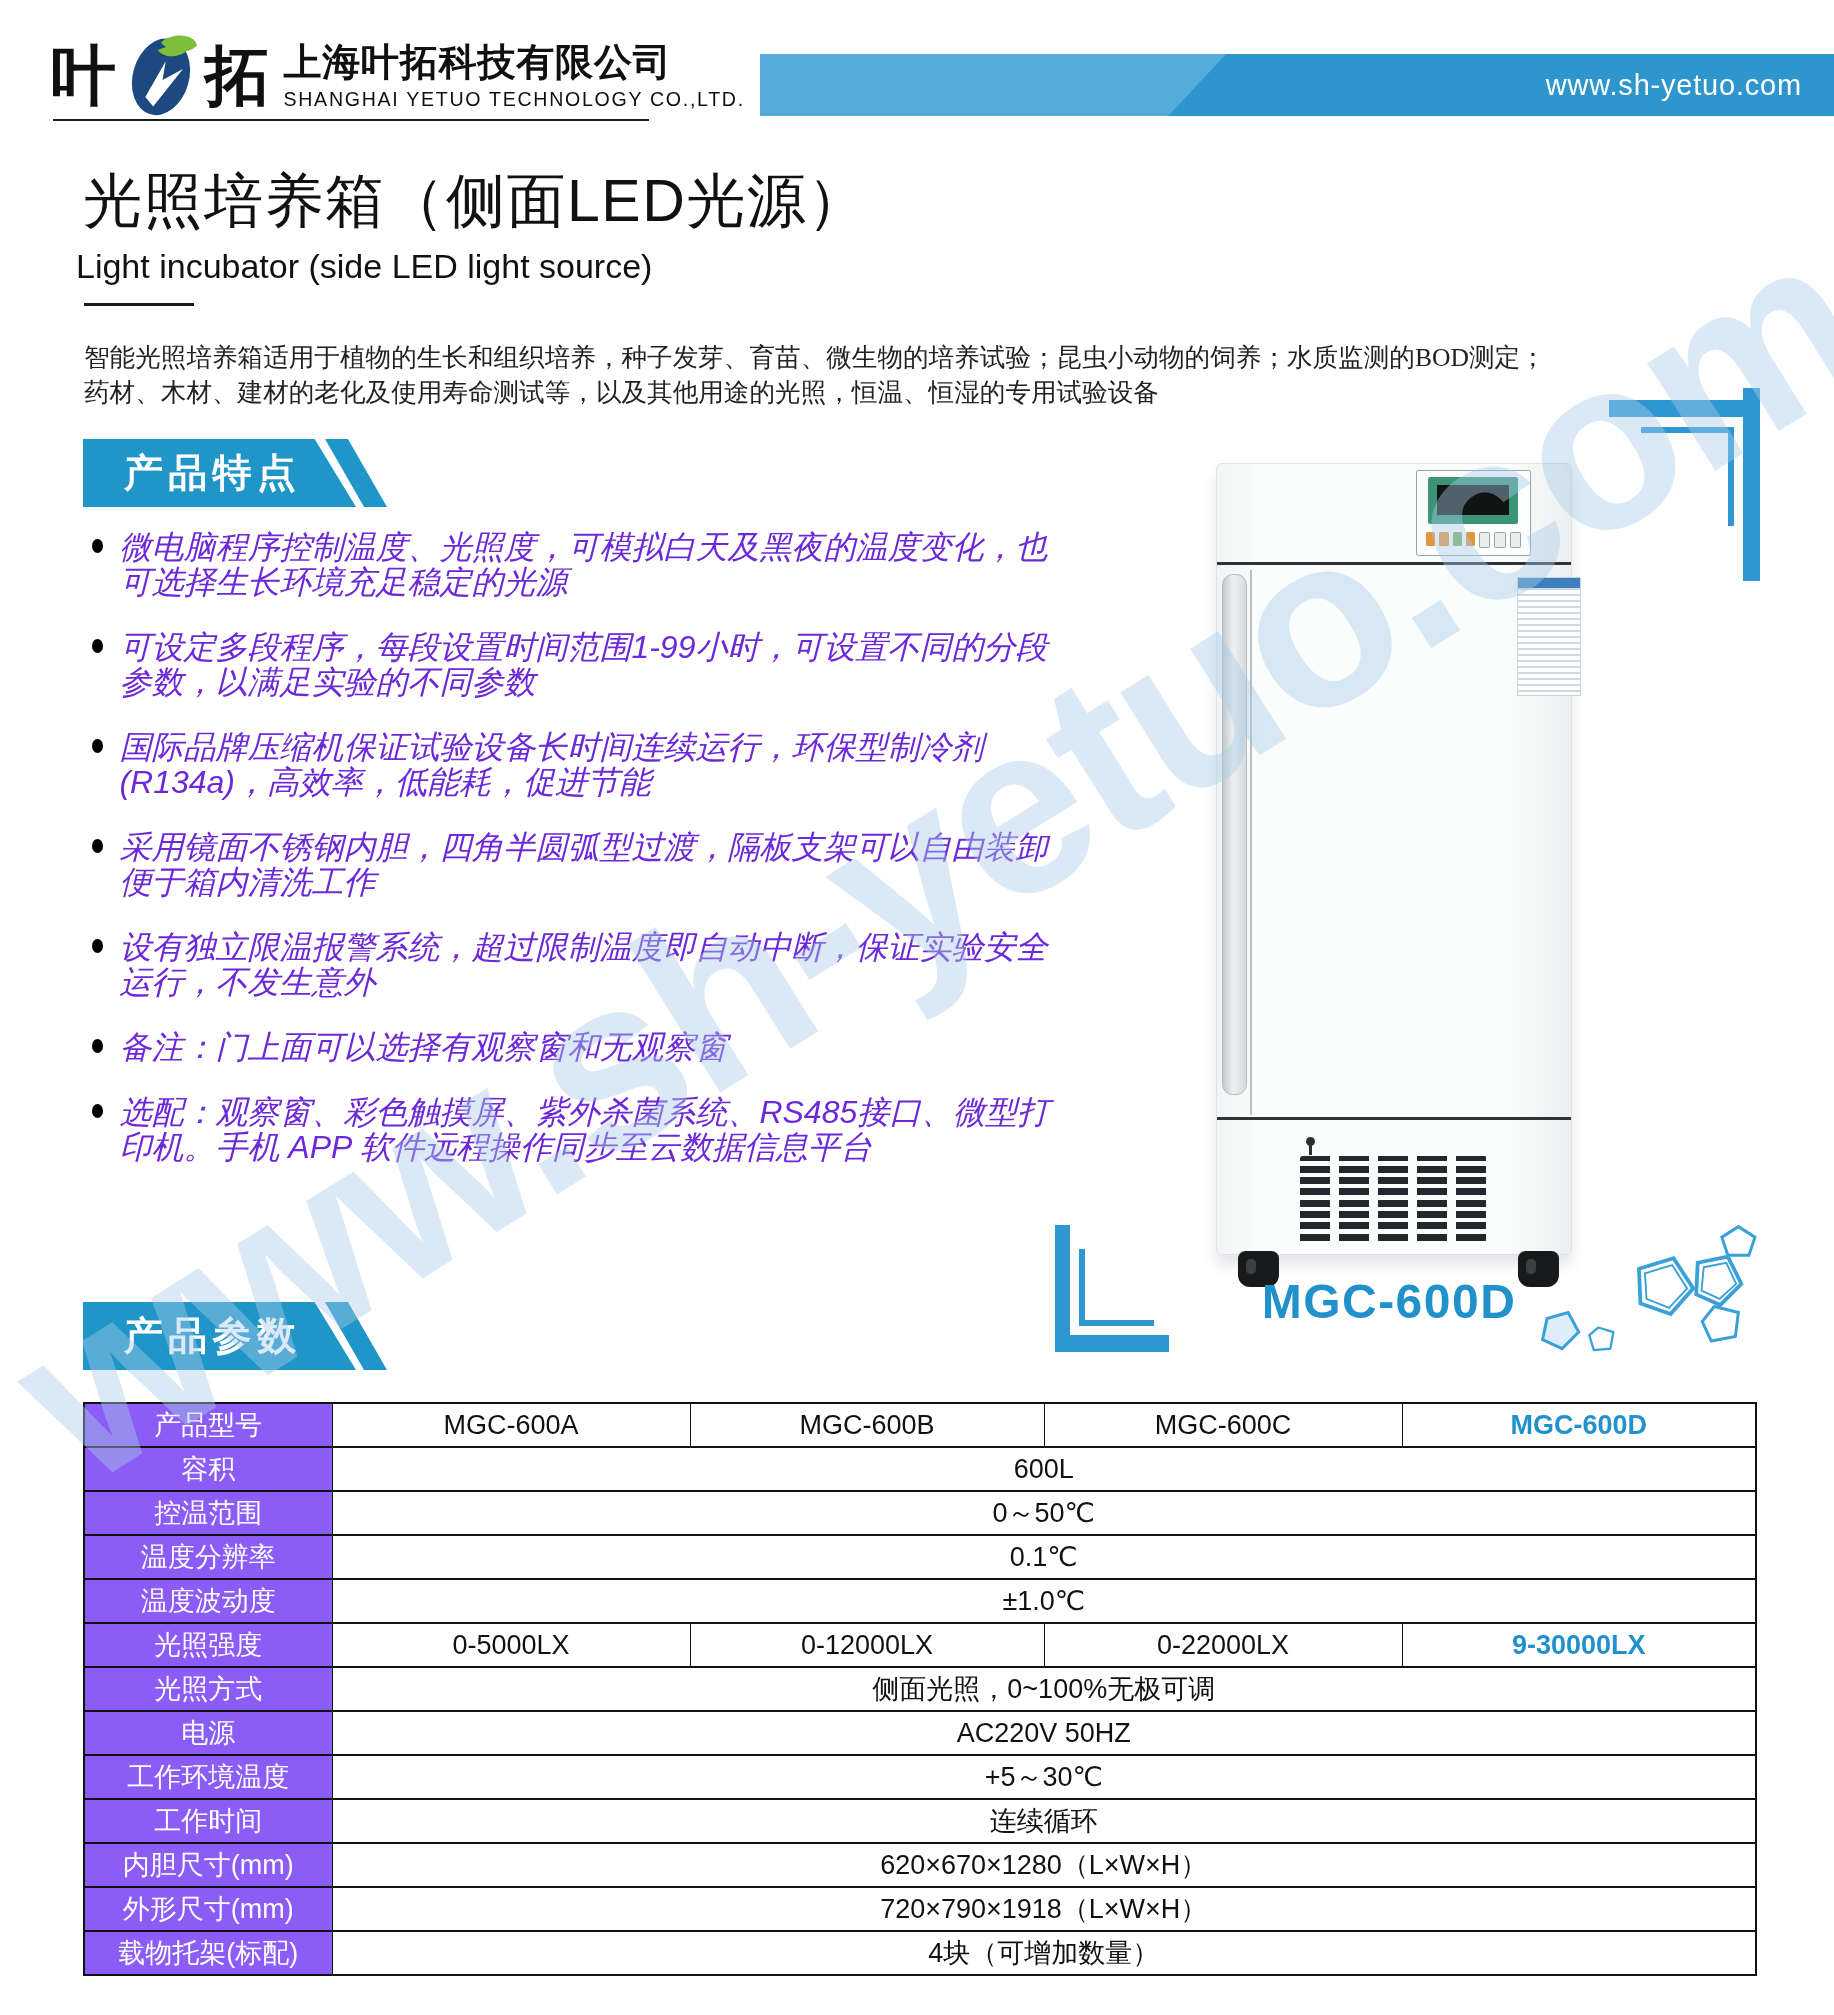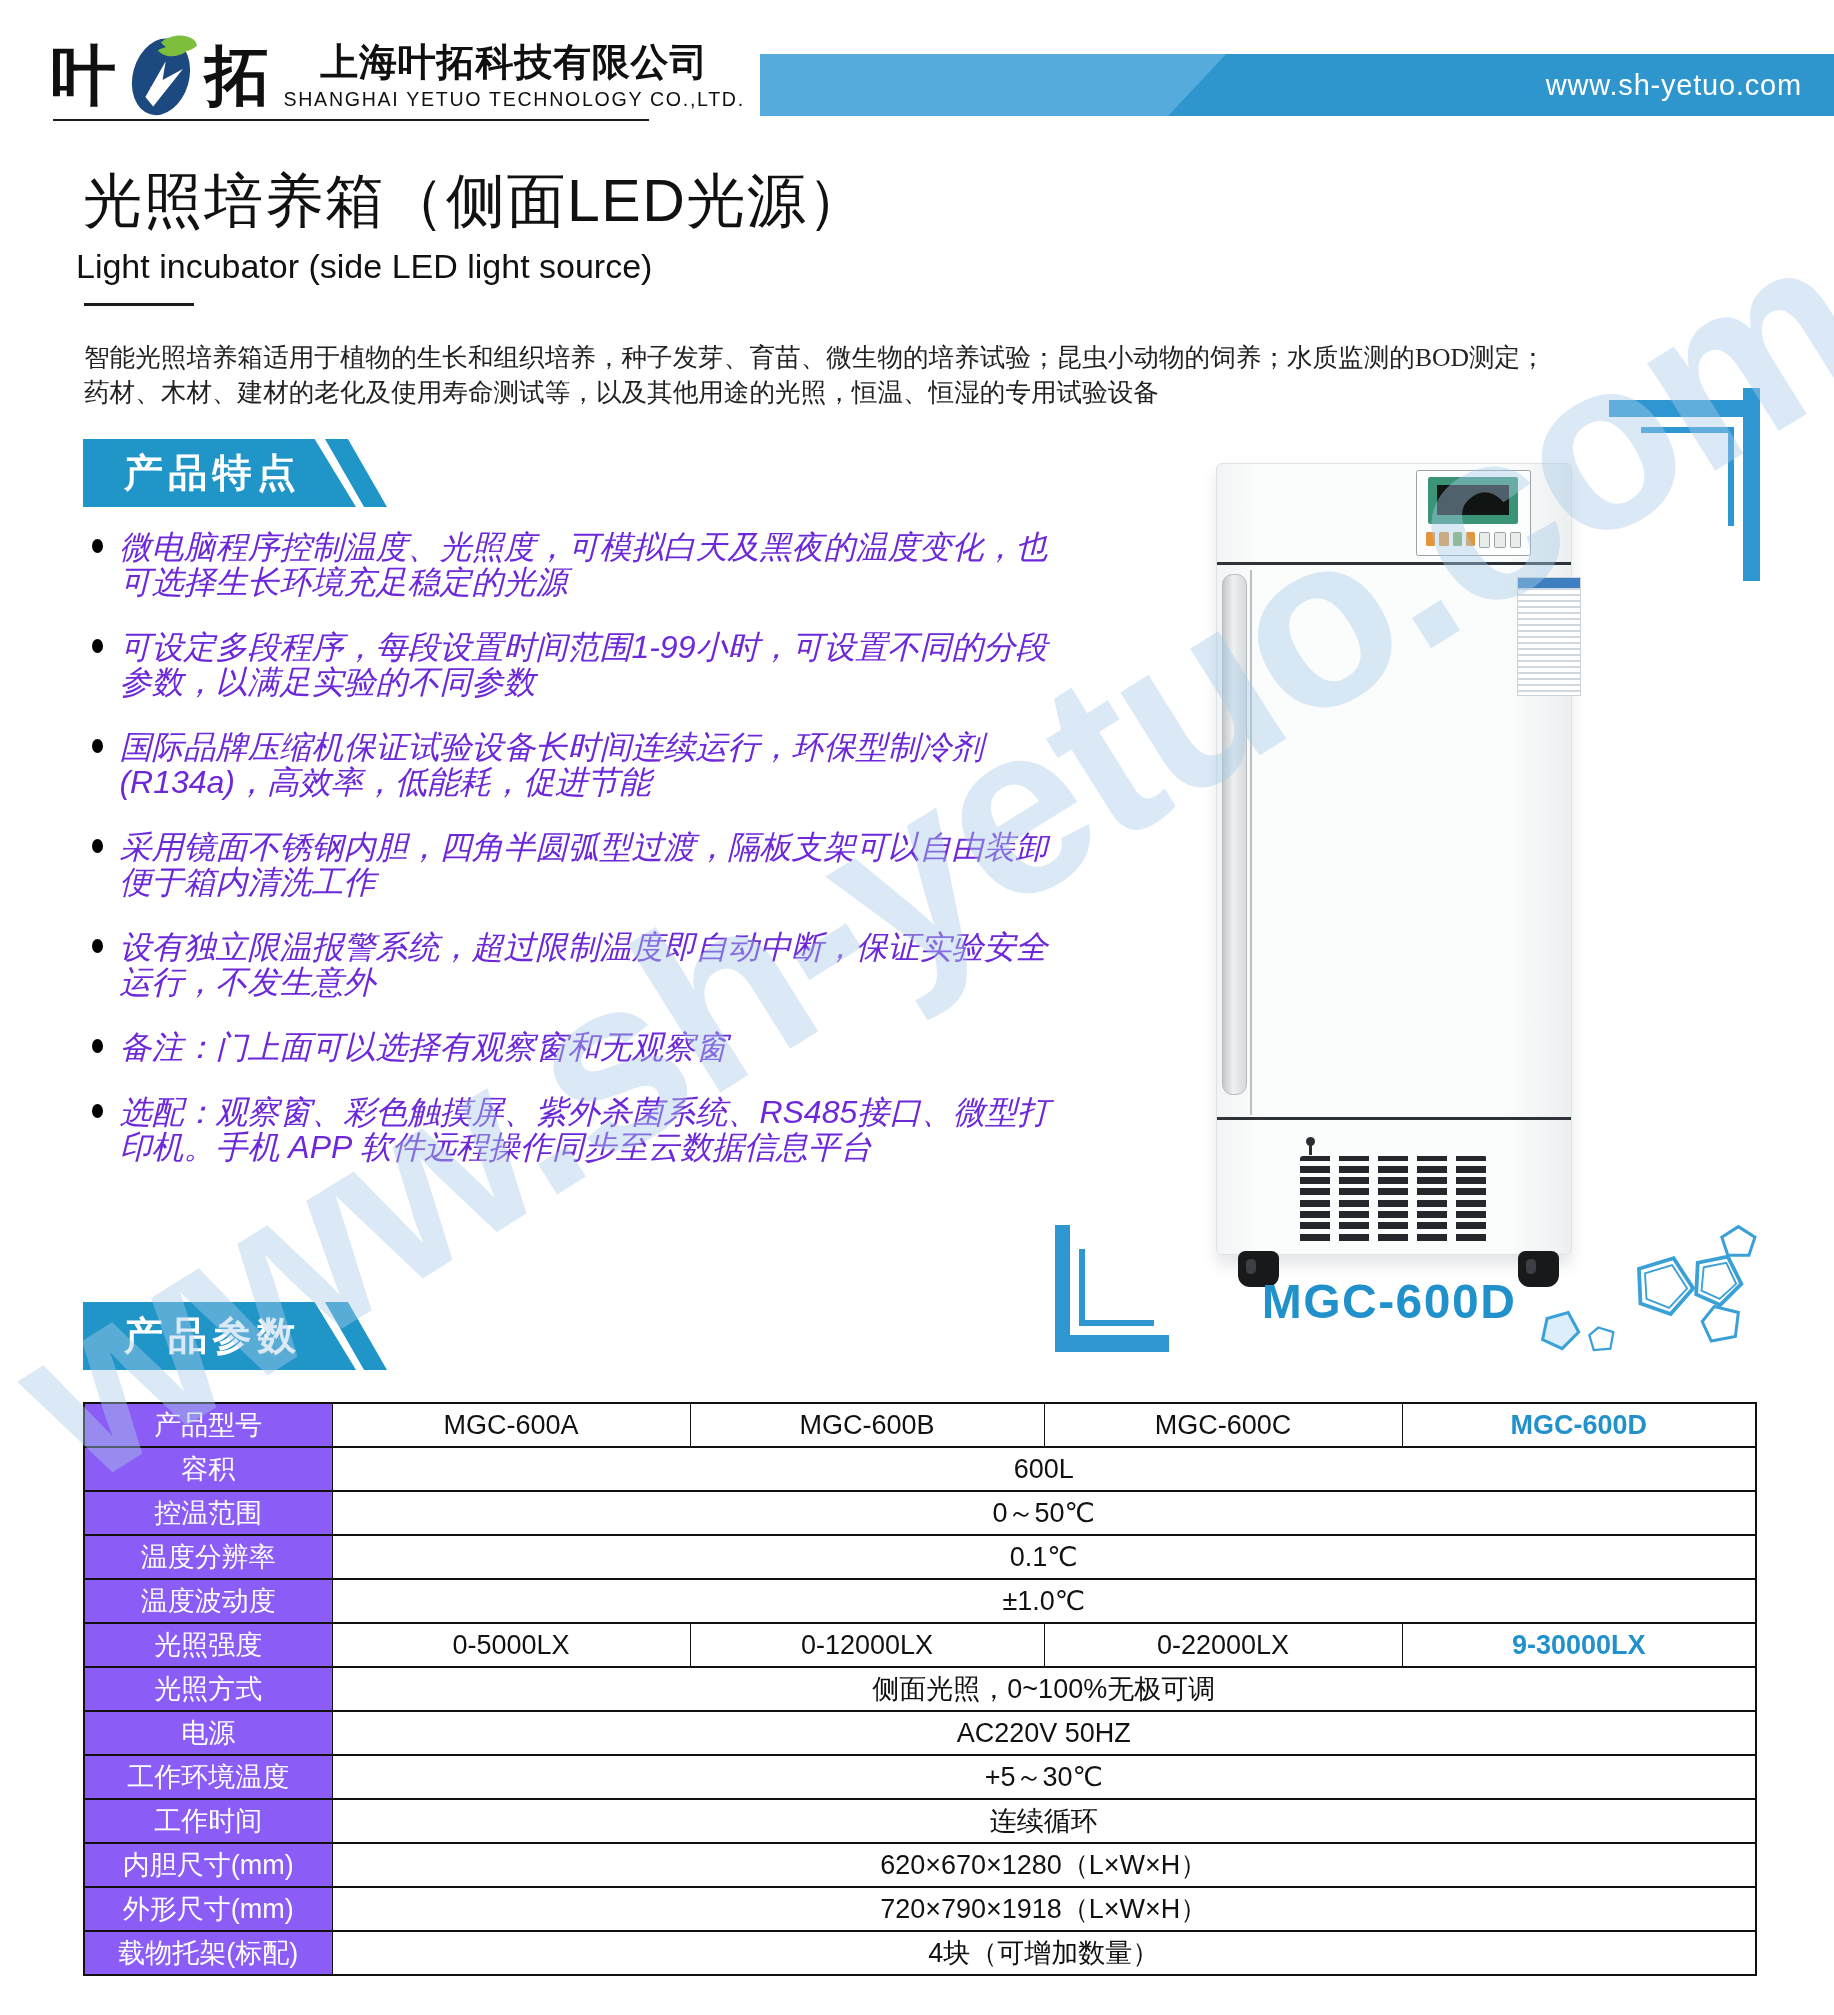--- a/index.html
+++ b/index.html
@@ -7,21 +7,21 @@
     width:1834px;height:2015px;position:relative;background:#ffffff;
     font-family:"Liberation Sans","DejaVu Sans",sans-serif;color:#1a1a1a;overflow:hidden;
   }
   .abs{position:absolute;}
 
   
   .logo-row{left:51px;top:32px;height:87px;display:flex;align-items:center;}
   .logo-char{font-size:65px;font-weight:bold;color:#101010;line-height:83px;}
   .logo-emblem{width:80px;height:86px;margin:0 4.5px;}
   .logo-textblock{margin-left:13.5px;display:flex;flex-direction:column;}
-  .company-zh{font-size:38px;font-weight:bold;color:#101010;letter-spacing:0.8px;line-height:44px;text-align:center;}
+  .company-zh{font-size:38px;font-weight:bold;color:#101010;letter-spacing:0.8px;line-height:44px;}
   .company-en{font-size:19.6px;color:#101010;letter-spacing:1.7px;margin-top:4.5px;}
   .logo-underline{left:53px;top:119px;width:596px;height:2.3px;background:#1a1a1a;}
 
   
   .banner{left:760px;top:54px;width:1074px;height:62px;background:#2e96cd;}
   .banner-light{position:absolute;left:0;top:0;width:100%;height:100%;background:#55abdc;
     clip-path:polygon(0 0,43.4% 0,38% 100%,0 100%);}
   .banner-url{position:absolute;right:32px;top:0;height:62px;line-height:62px;
     color:#ffffff;font-size:29px;letter-spacing:0.8px;}
 

